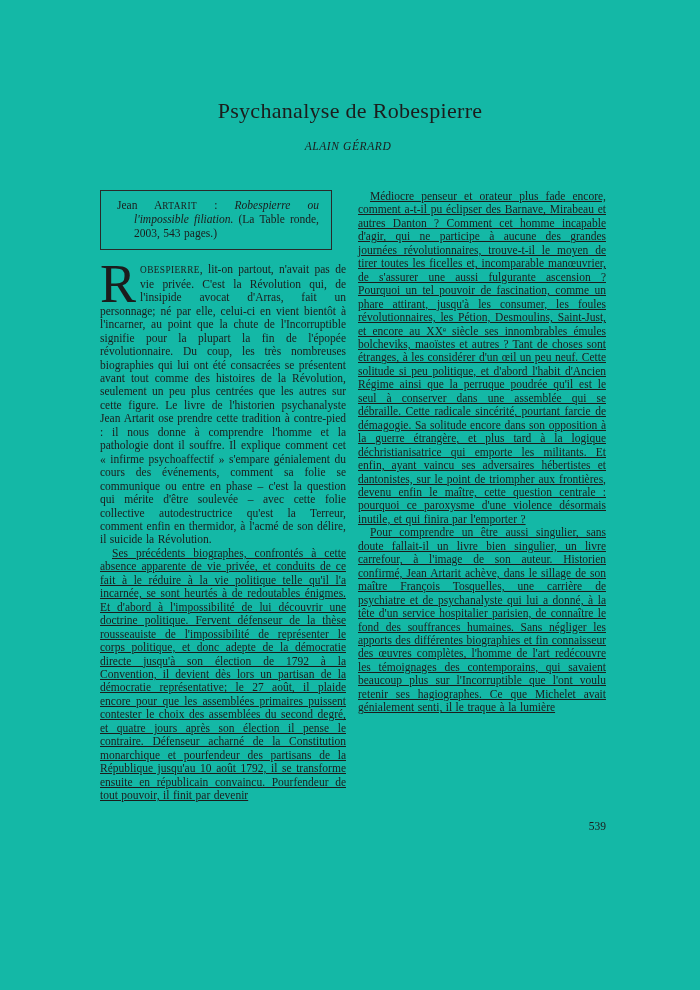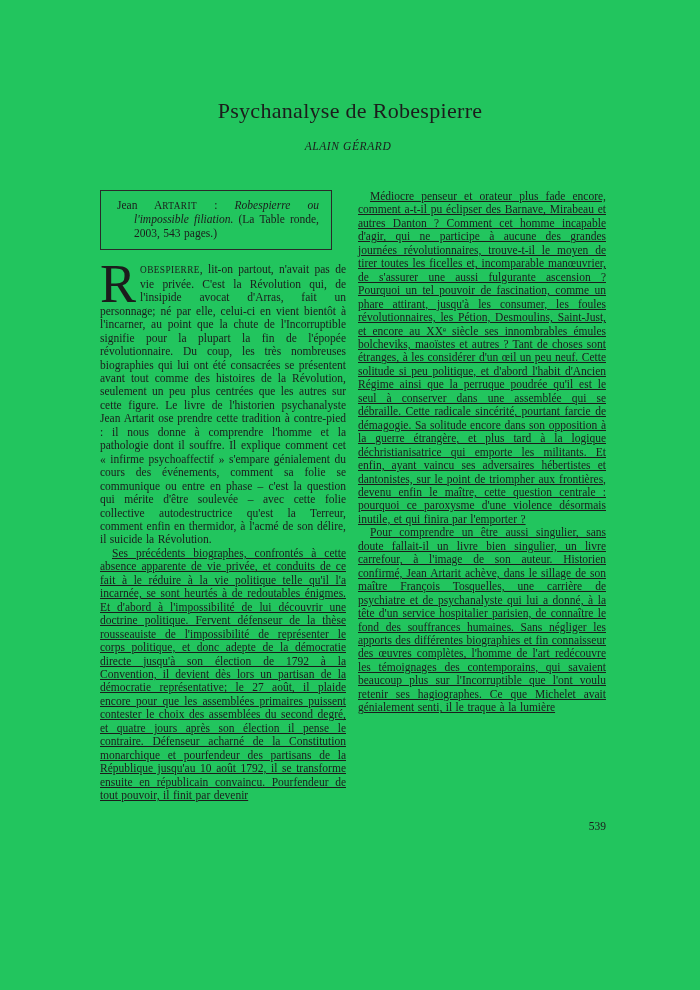--- a/index.html
+++ b/index.html
@@ -4,21 +4,21 @@
 <style>
   html, body {
     margin: 0;
     padding: 0;
     background: #ffffff;
   }
   .page {
     position: relative;
     width: 700px;
     height: 990px;
-    background: #22c55e;
+    background: #14b8a6;
     color: #1c1c1c;
     font-family: "Liberation Serif", "DejaVu Serif", serif;
     overflow: hidden;
   }
   .article-title {
     position: absolute;
     top: 98px;
     left: 0;
     width: 700px;
     text-align: center;

